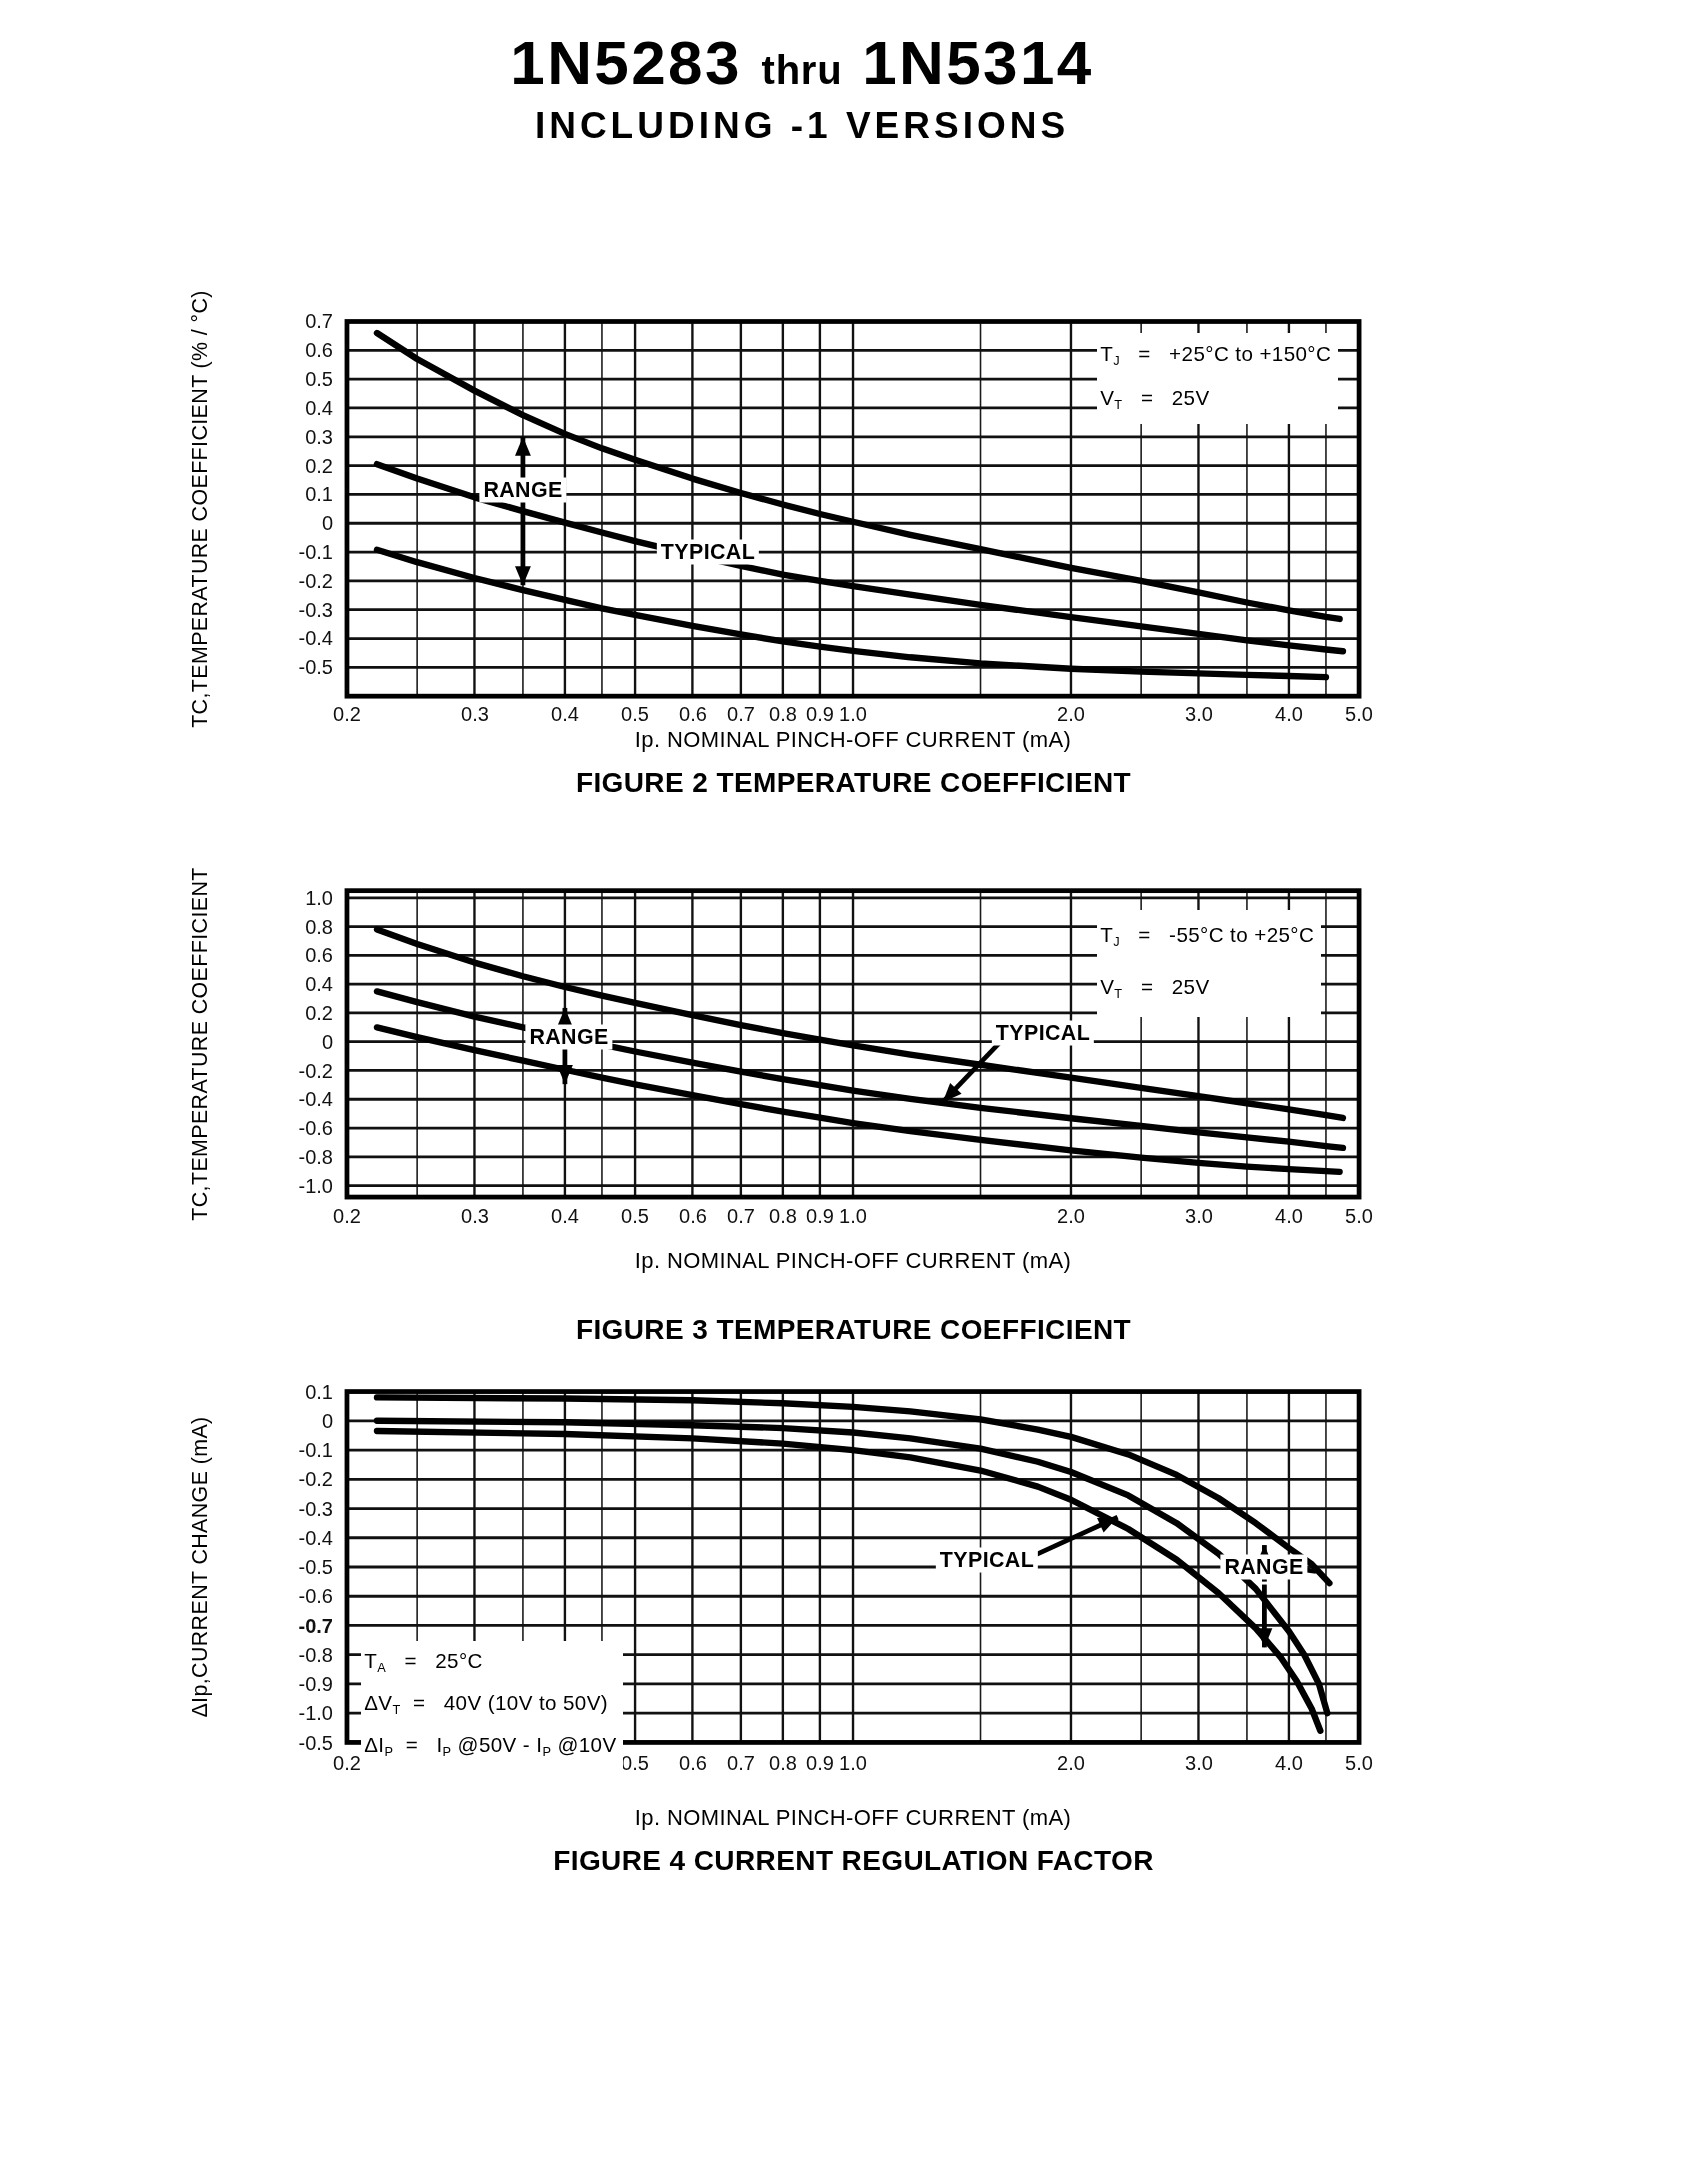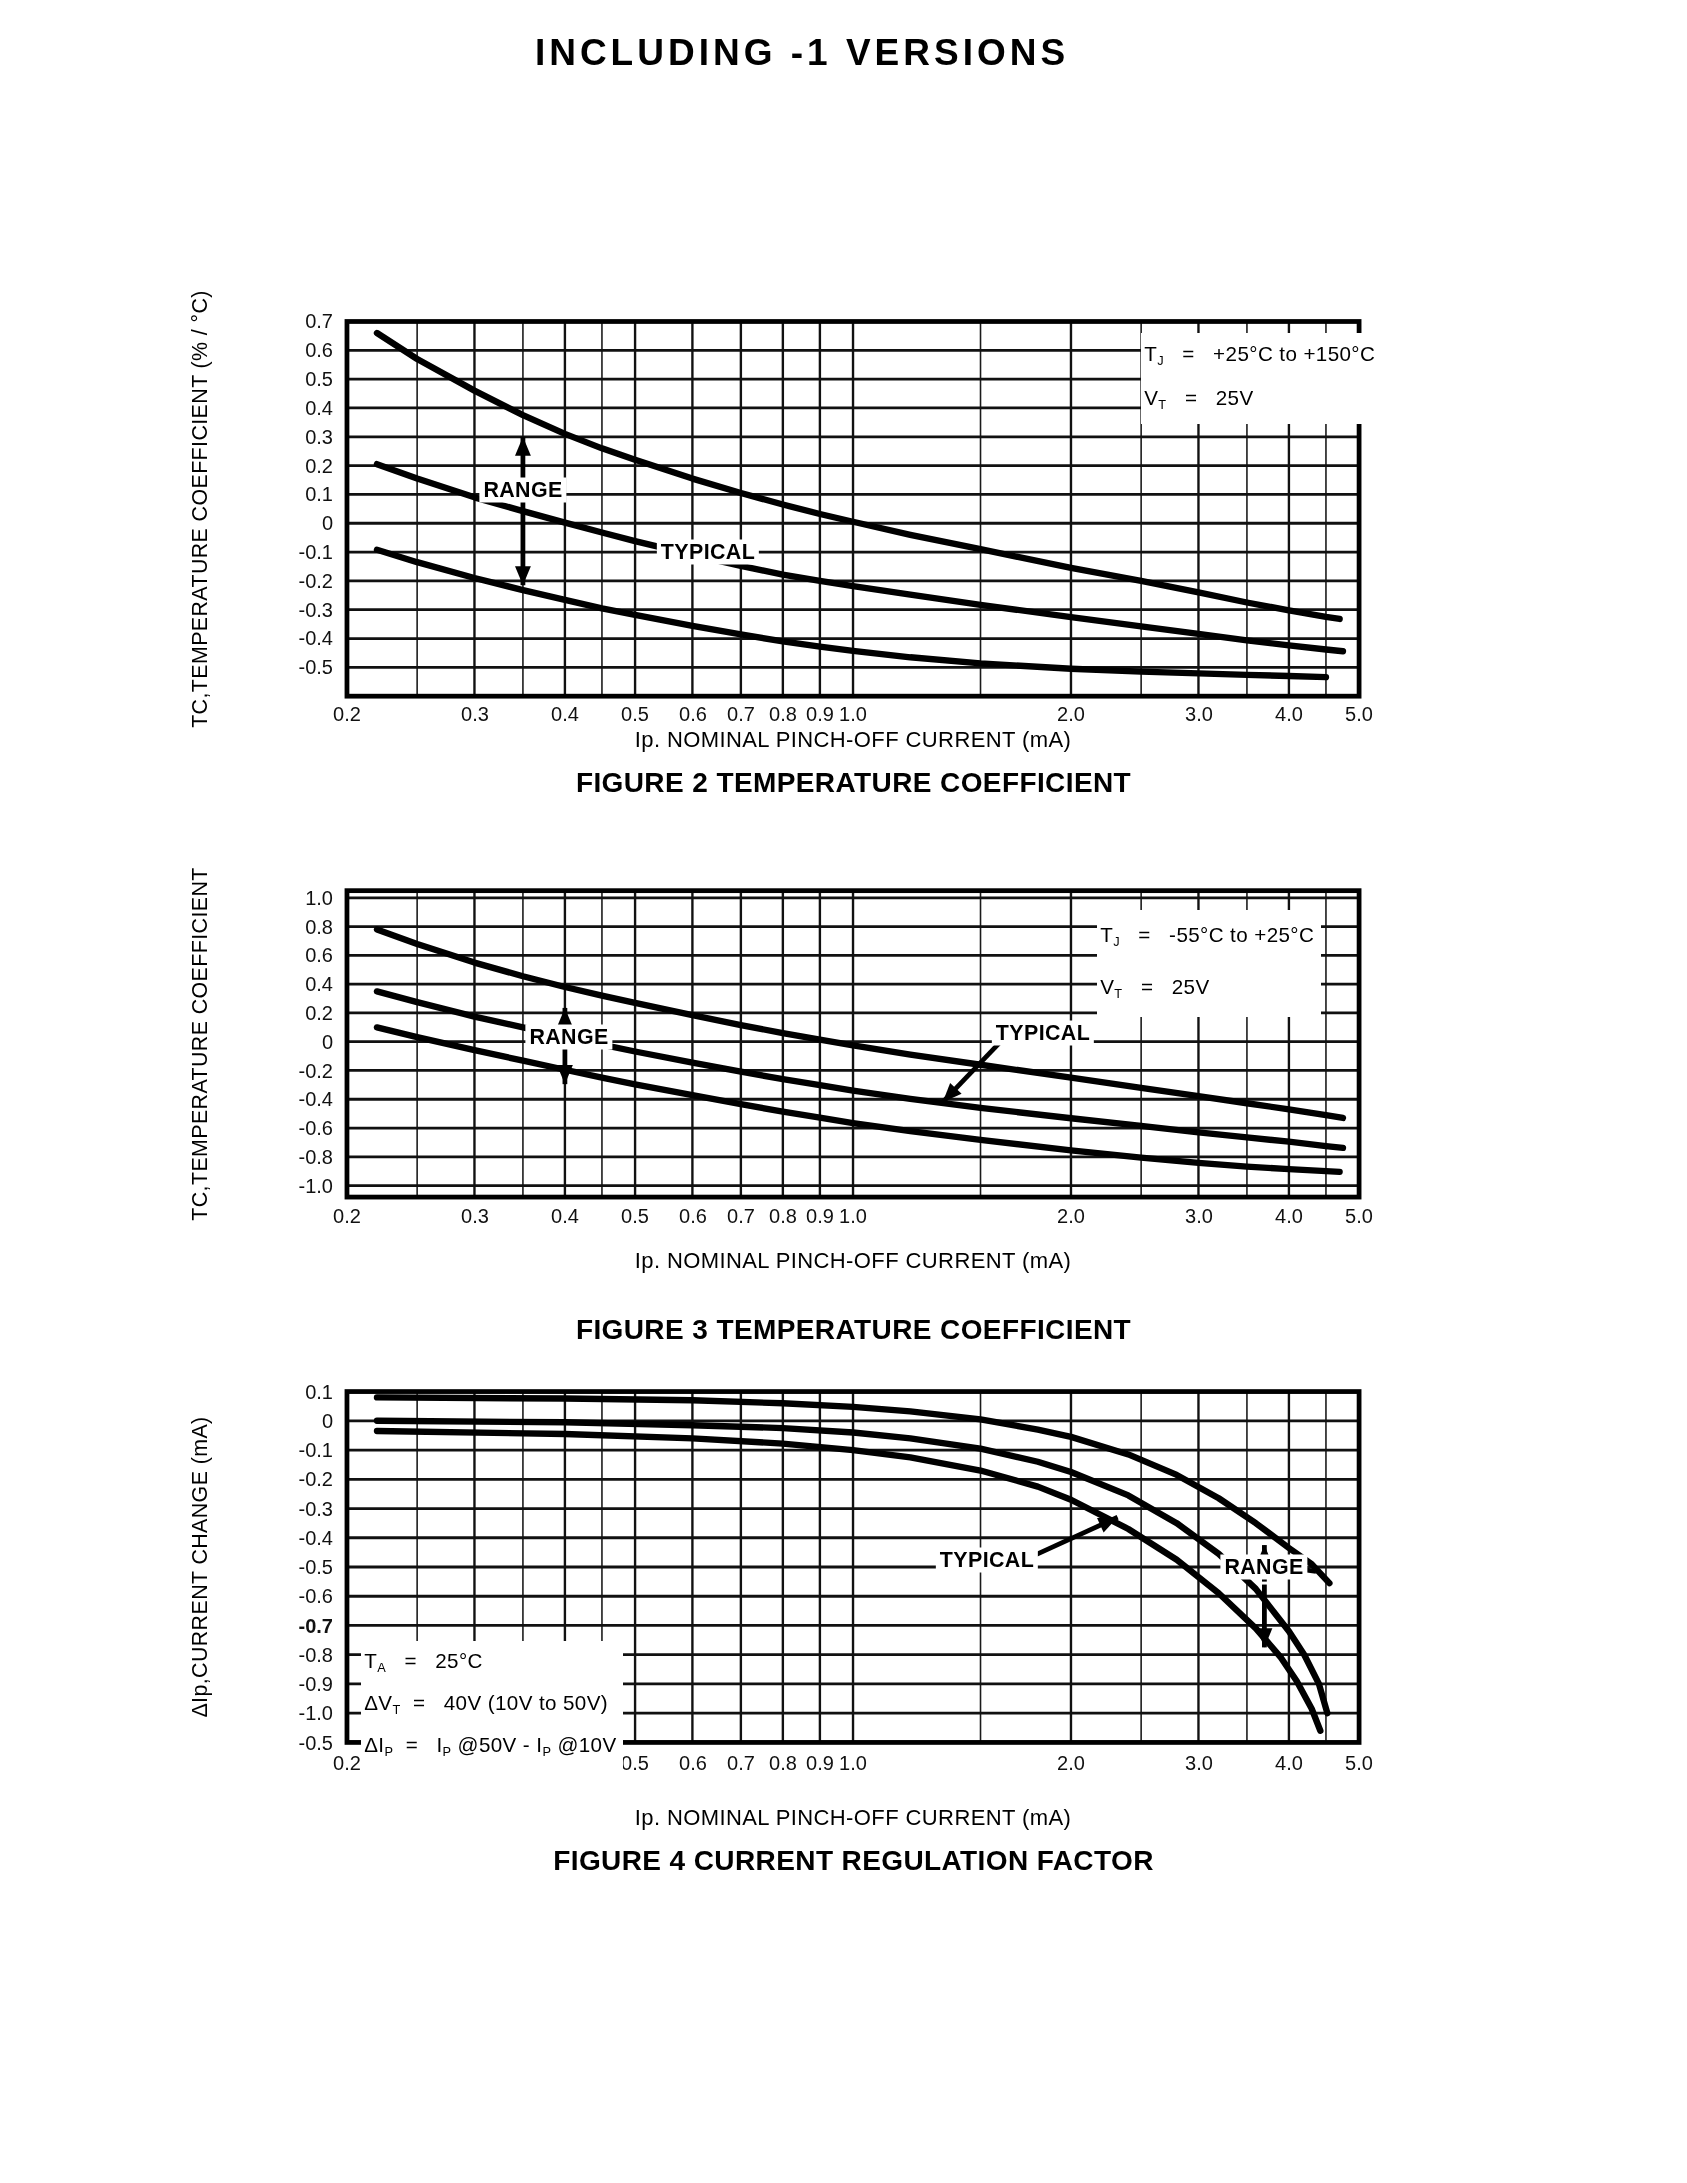--- a/index.html
+++ b/index.html
@@ -21,20 +21,25 @@
               padding:0 4px;transform:translate(-50%,-50%);white-space:nowrap;letter-spacing:0.4px;}
   .cond{position:absolute;background:#fff;font-size:20.6px;white-space:pre;
         padding:1.6px 6.4px 1.6px 3.2px;letter-spacing:0.4px;}
   .cond-line{display:block;}
   .sub{font-size:0.62em;vertical-align:-0.32em;}
 </style>
 </head>
 <body>
 
 <header class="page-header">
+  <div class="title-line">
+    <span class="t-big">1N5283</span>
+    <span class="t-mid">thru</span>
+    <span class="t-big">1N5314</span>
+  </div>
   <div class="subtitle">INCLUDING -1 VERSIONS</div>
 </header>
 
 <section class="figure">
     <svg class="chart-svg" width="1687" height="2183" viewBox="0 0 2125 2750">
       <g stroke="#1a1a1a" stroke-width="2">
         <line x1="525.3873884564239" y1="405" x2="525.3873884564239" y2="877"></line>
         <line x1="658.6643848468055" y1="405" x2="658.6643848468055" y2="877"></line>
         <line x1="758.2102864260551" y1="405" x2="758.2102864260551" y2="877"></line>
         <line x1="1235.1051432130275" y1="405" x2="1235.1051432130275" y2="877"></line>
@@ -102,21 +107,21 @@
     <div class="xtick" style="left: 709px; width: 64px; top: 703px;">0.7</div>
     <div class="xtick" style="left: 751px; width: 64px; top: 703px;">0.8</div>
     <div class="xtick" style="left: 788px; width: 64px; top: 703px;">0.9</div>
     <div class="xtick" style="left: 821px; width: 64px; top: 703px;">1.0</div>
     <div class="xtick" style="left: 1039px; width: 64px; top: 703px;">2.0</div>
     <div class="xtick" style="left: 1167px; width: 64px; top: 703px;">3.0</div>
     <div class="xtick" style="left: 1257px; width: 64px; top: 703px;">4.0</div>
     <div class="xtick" style="left: 1327px; width: 64px; top: 703px;">5.0</div>
     <div class="axis-label" style="left: 347px; width: 1012px; top: 727px;">Ip. NOMINAL PINCH-OFF CURRENT (mA)</div>
     <div class="cap" style="left: 268px; width: 1171px; top: 767px; text-align: center;">FIGURE 2 TEMPERATURE COEFFICIENT</div>
-    <div class="cond" style="left: 1097px; top: 333px; margin-left: 44px;"><span class="cond-line" style="line-height: 37px;"><span>T</span><span class="sub">J</span><span>   =   +25°C to +150°C</span></span><span class="cond-line" style="line-height: 37px;"><span>V</span><span class="sub">T</span><span>   =   25V</span></span></div>
+    <div class="cond" style="left: 1097px; top: 333px;"><span class="cond-line" style="line-height: 37px;"><span>T</span><span class="sub">J</span><span>   =   +25°C to +150°C</span></span><span class="cond-line" style="line-height: 37px;"><span>V</span><span class="sub">T</span><span>   =   25V</span></span></div>
     <div class="plot-label" style="left: 523px; top: 490px;">RANGE</div>
     <div class="plot-label" style="left: 708px; top: 552px;">TYPICAL</div>
   </section>
 <section class="figure">
     <svg class="chart-svg" width="1687" height="2183" viewBox="0 0 2125 2750">
       <g stroke="#1a1a1a" stroke-width="2">
         <line x1="525.3873884564239" y1="1122" x2="525.3873884564239" y2="1508"></line>
         <line x1="658.6643848468055" y1="1122" x2="658.6643848468055" y2="1508"></line>
         <line x1="758.2102864260551" y1="1122" x2="758.2102864260551" y2="1508"></line>
         <line x1="1235.1051432130275" y1="1122" x2="1235.1051432130275" y2="1508"></line>

